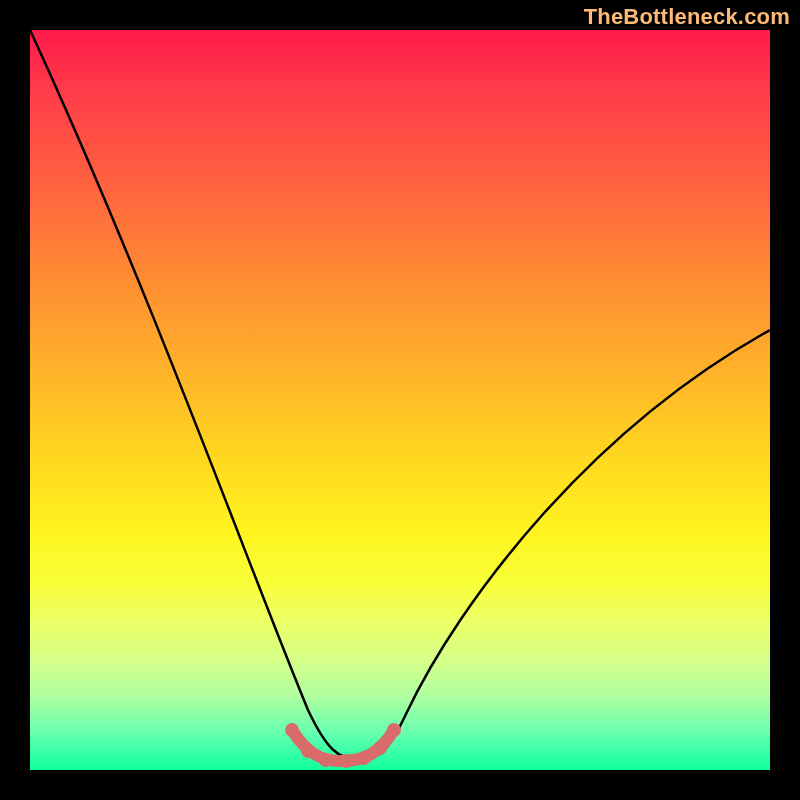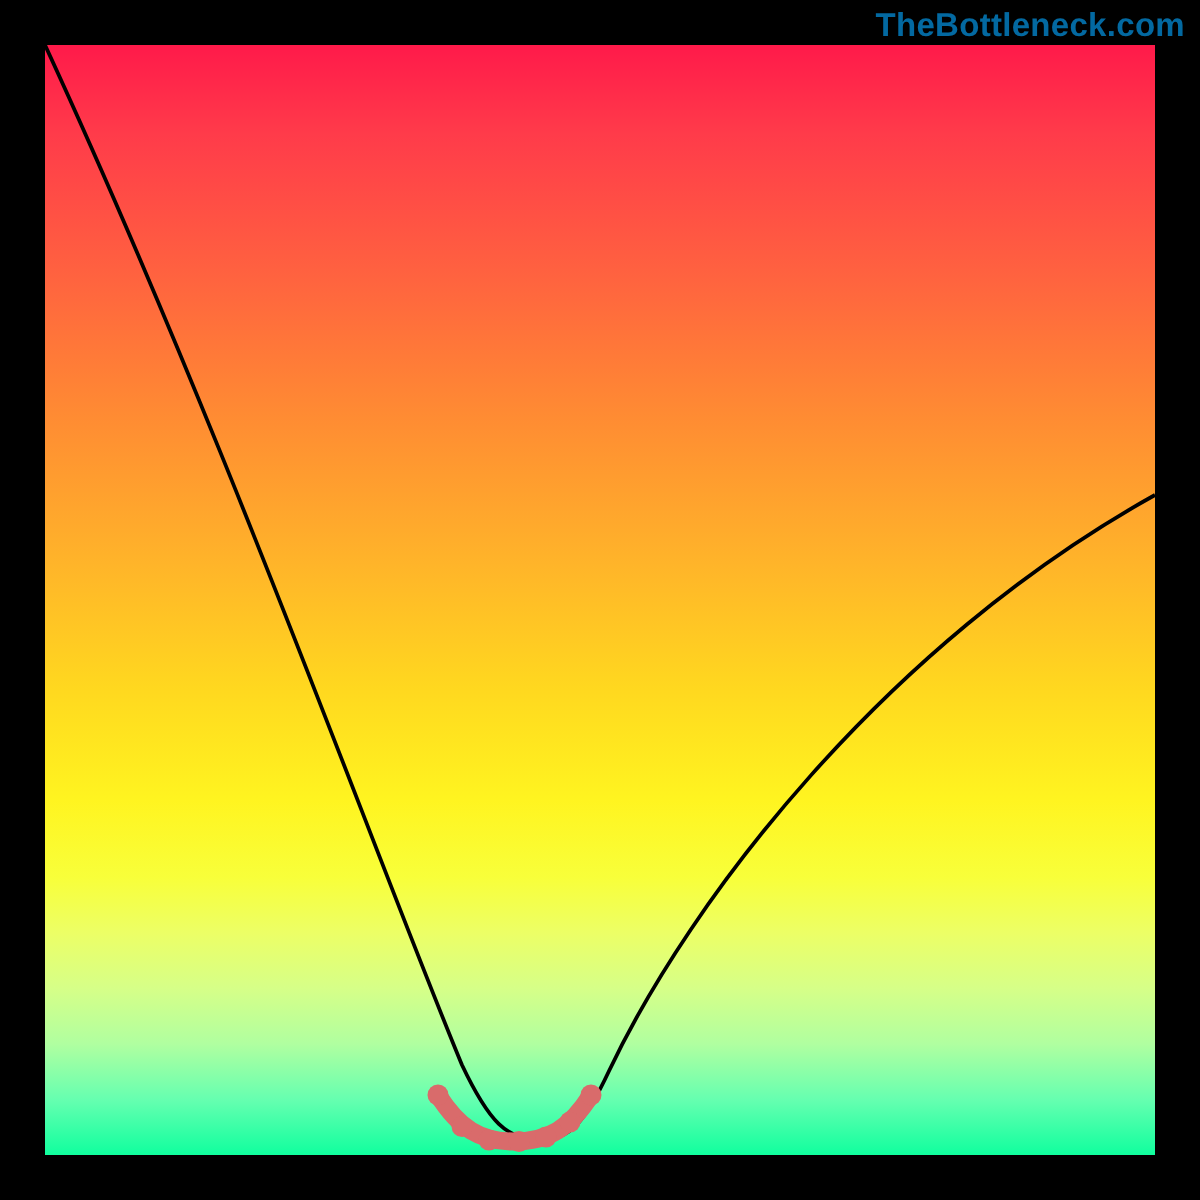--- a/index.html
+++ b/index.html
@@ -46,21 +46,21 @@
       #10ff9e 100%
     );
   }
   .watermark {
     position: absolute;
     top: 4px;
     right: 10px;
     font-family: Arial, Helvetica, sans-serif;
     font-size: 22px;
     font-weight: bold;
-    color: #0369a1;
+    color: #fdba74;
     letter-spacing: 0.2px;
     user-select: none;
   }
   svg.curve {
     position: absolute;
     inset: 0;
     width: 740px;
     height: 740px;
   }
 </style>

